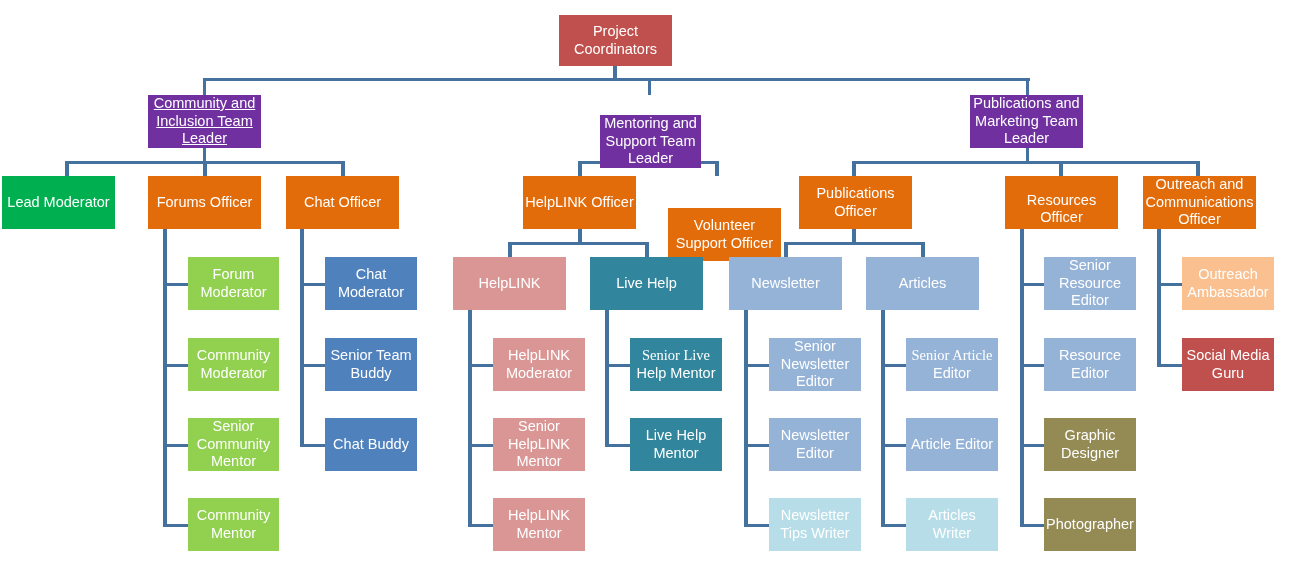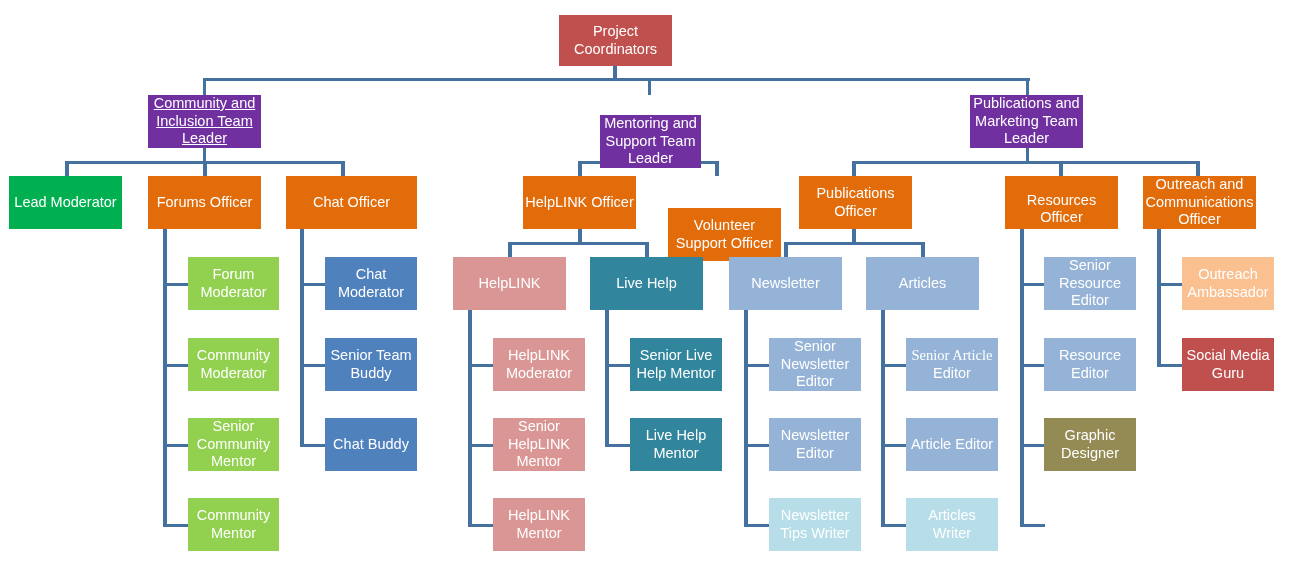--- a/index.html
+++ b/index.html
@@ -134,31 +134,31 @@
       </span>
   </div>
   <div class="node" style="left:970px; top:95px; width:113px; height:53px; background:#7030a0;">
     <span>
         <span style="display: block;">Publications and</span>
         <span style="display: block;">Marketing Team</span>
         <span style="display: block;">Leader</span>
       </span>
   </div>
 
-  <div class="node" style="left:9px; top:176px; width:113px; height:53px; background:#00b050;">
+  <div class="node" style="left:2px; top:176px; width:113px; height:53px; background:#00b050;">
     <span>
         <span style="display: block;">Lead Moderator</span>
       </span>
   </div>
   <div class="node" style="left:148px; top:176px; width:113px; height:53px; background:#e26b0a;">
     <span>
         <span style="display: block;">Forums Officer</span>
       </span>
   </div>
-  <div class="node" style="left:286px; top:176px; width:131px; height:53px; background:#e26b0a;">
+  <div class="node" style="left:286px; top:176px; width:113px; height:53px; background:#e26b0a;">
     <span>
         <span style="display: block;">Chat Officer</span>
       </span>
   </div>
   <div class="node" style="left:523px; top:176px; width:113px; height:53px; background:#e26b0a;">
     <span>
         <span style="display: block;">HelpLINK Officer</span>
       </span>
   </div>
   <div class="node" style="left:668px; top:176px; width:113px; height:53px; background:#e26b0a;margin-top:32px;">
@@ -256,21 +256,21 @@
       </span>
   </div>
 
   <div class="node" style="left:590px; top:257px; width:113px; height:53px; background:#31859c;">
     <span>
         <span style="display: block;">Live Help</span>
       </span>
   </div>
   <div class="node" style="left:630px; top:338px; width:92px; height:53px; background:#31859c;">
     <span>
-        <span style="display: block;">Senior Live</span>
+        <span style="display: block; font-family: Liberation Serif, serif;">Senior Live</span>
         <span style="display: block;">Help Mentor</span>
       </span>
   </div>
   <div class="node" style="left:630px; top:418px; width:92px; height:53px; background:#31859c;">
     <span>
         <span style="display: block;">Live Help</span>
         <span style="display: block;">Mentor</span>
       </span>
   </div>
 
@@ -334,20 +334,25 @@
         <span style="display: block;">Resource</span>
         <span style="display: block;">Editor</span>
       </span>
   </div>
   <div class="node" style="left:1044px; top:418px; width:92px; height:53px; background:#948a54;">
     <span>
         <span style="display: block;">Graphic</span>
         <span style="display: block;">Designer</span>
       </span>
   </div>
+  <div class="node" style="left:1044px; top:498px; width:92px; height:53px; background:#948a54;">
+    <span>
+        <span style="display: block;">Photographer</span>
+      </span>
+  </div>
 
   <div class="node" style="left:1182px; top:257px; width:92px; height:53px; background:#fac090;">
     <span>
         <span style="display: block;">Outreach</span>
         <span style="display: block;">Ambassador</span>
       </span>
   </div>
   <div class="node" style="left:1182px; top:338px; width:92px; height:53px; background:#c0504d;">
     <span>
         <span style="display: block;">Social Media</span>

